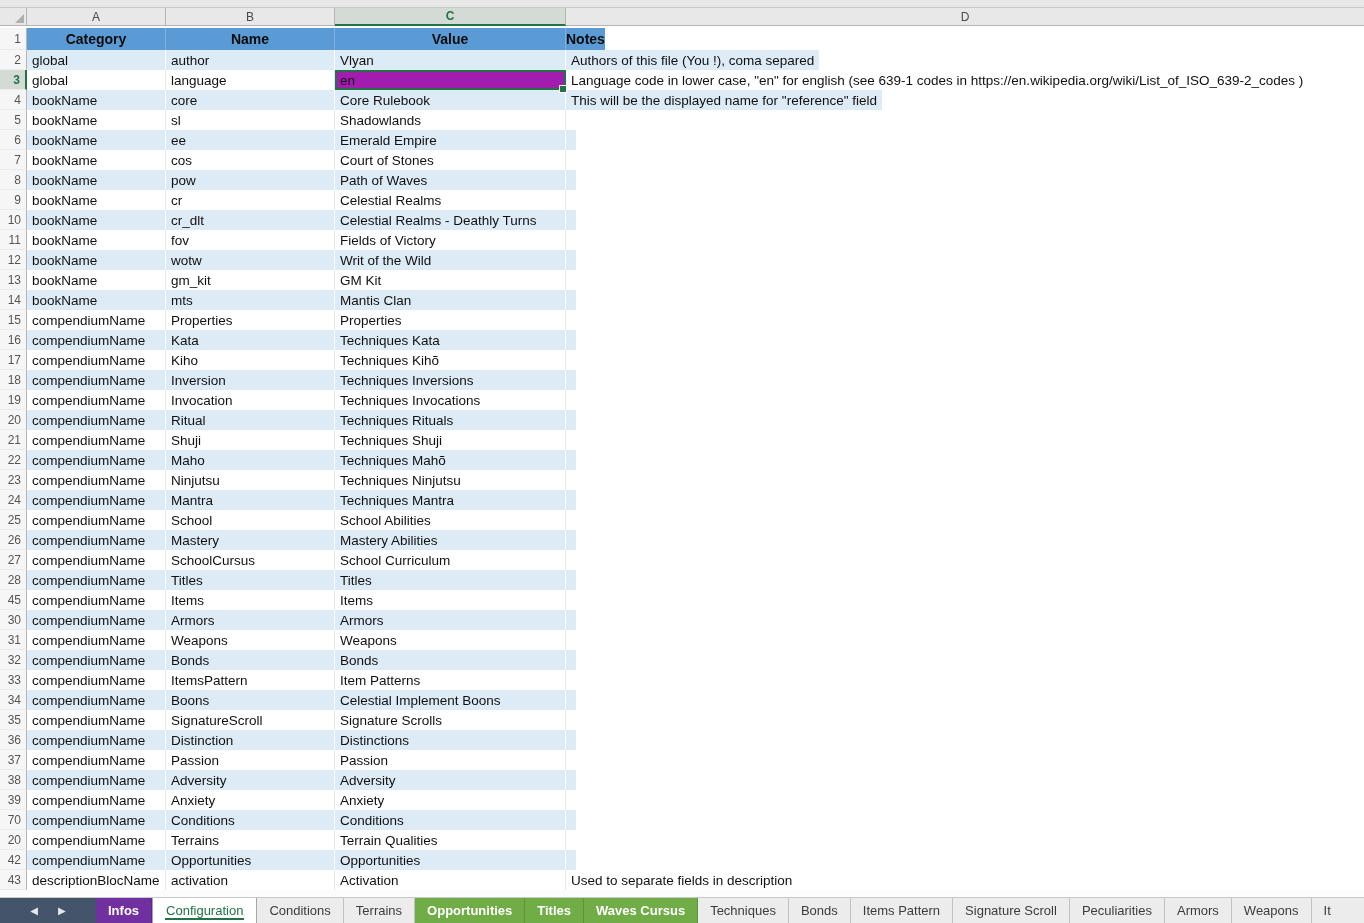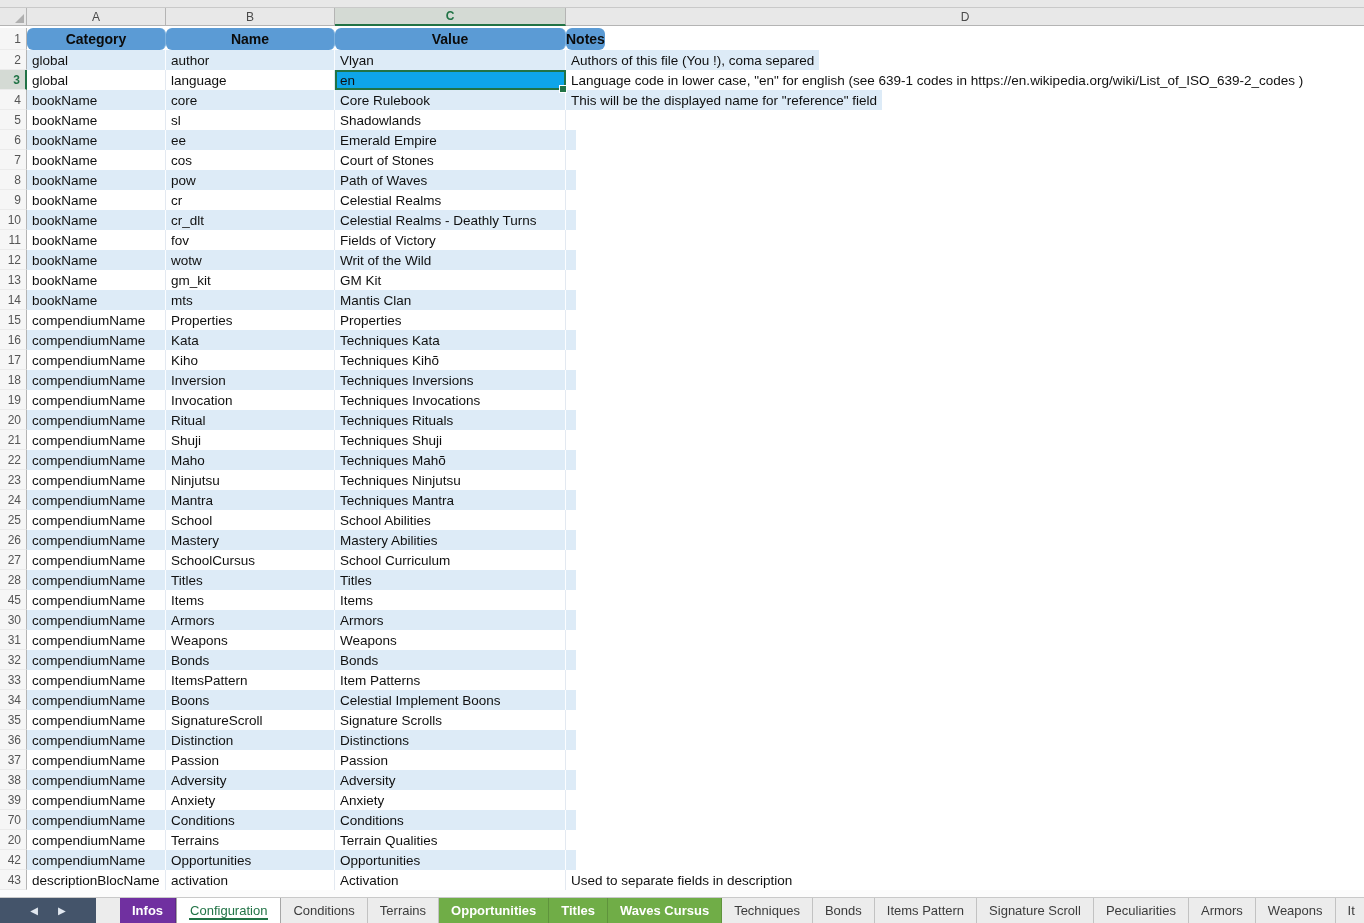--- a/index.html
+++ b/index.html
@@ -14,40 +14,40 @@
   .corner { width: 27px; flex: none; border-right: 1px solid #B4B4B4; border-bottom: 1px solid #B4B4B4; position: relative; background: #E8E8E8; }
   .corner::after { content: ""; position: absolute; right: 2px; bottom: 2px; width: 0; height: 0; border-left: 9px solid transparent; border-bottom: 9px solid #AFAFAF; }
   .colhead { border-right: 1px solid #B4B4B4; border-bottom: 1px solid #B4B4B4; font-size: 12px; color: #4a4a4a; display: flex; align-items: center; justify-content: center; flex: none; background: #E8E8E8; }
   .colhead.colsel { background: #D4DAD4; color: var(--selection-green, #217346); border-bottom: 2px solid var(--selection-green, #217346); font-weight: bold; }
 
   .c-a { width: 139px; } .c-b { width: 169px; } .c-c { width: 231px; } .c-d { flex: 1; border-right: none !important; }
 
   .spacer { height: 2px; background: #FFFFFF; flex: none; }
 
   .hrow { height: 22px; display: flex; flex: none; }
-  .hcell { background: var(--header-fill, #5B9BD5); color: #0b0b0b; font-weight: bold; font-size: 14px; display: flex; align-items: center; justify-content: center; border-right: 1px solid #7FB2DE; flex: none; white-space: nowrap; overflow: hidden; border-radius: 6px; }
+  .hcell { background: var(--header-fill, #5B9BD5); color: #0b0b0b; font-weight: bold; font-size: 14px; display: flex; align-items: center; justify-content: center; border-right: 1px solid #7FB2DE; flex: none; white-space: nowrap; overflow: hidden; }
 
   .rownum { width: 27px; flex: none; background: #F6F6F6; border-right: 1px solid #B4B4B4; border-bottom: 1px solid #EBEBEB; font-size: 12px; color: #555; display: flex; align-items: center; justify-content: flex-end; padding-right: 5px; }
   .rownum.rowsel { background: #D4DAD4; color: var(--selection-green, #217346); border-right: 2px solid var(--selection-green, #217346); font-weight: bold; }
 
   .sheet-body { flex: none; }
   .row { height: 20px; display: flex; }
   .cell { font-size: 13.5px; color: #101010; display: flex; align-items: center; padding: 0 5px; white-space: nowrap; overflow: hidden; border-right: 1px solid #E3E9F1; flex: none; background: #fff; }
   .row.banded .cell { background: var(--band-fill, #DDEBF7); border-right-color: #FBFDFF; }
-  .cell.selcell { outline: 2px solid var(--selection-green, #217346); outline-offset: -2px; position: relative; overflow: visible; z-index: 5; background: #0ea5e9; }
+  .cell.selcell { outline: 2px solid var(--selection-green, #217346); outline-offset: -2px; position: relative; overflow: visible; z-index: 5; background: #a21caf; }
   .selcell::after { content: ""; position: absolute; right: -2px; bottom: -3px; width: 6px; height: 6px; background: var(--selection-green, #217346); border: 1px solid #fff; z-index: 6; }
 
   .filler { flex: 1; background: #FCFCFC; }
 
   .tabbar { height: 26px; flex: none; display: flex; background: #ECECEC; border-top: 1px solid #C9C9C9; align-items: stretch; overflow: hidden; }
   .navblock { width: 96px; flex: none; background: #44546A; display: flex; align-items: center; justify-content: center; gap: 20px; color: #E2E8F0; }
   .navbtn { font-size: 10px; cursor: default; }
   .tabs { display: flex; flex: 1; overflow: hidden; align-items: stretch; }
   .tab { display: flex; align-items: center; padding: 0 12px; font-size: 13px; color: #3c3c3c; border-right: 1px solid #C2C2C2; flex: none; white-space: nowrap; }
-  .tab.purple { background: var(--tab-purple, #7030A0); color: #fff; font-weight: bold; border-right-color: rgba(0,0,0,0.15); margin-left: 24px; }
+  .tab.purple { background: var(--tab-purple, #7030A0); color: #fff; font-weight: bold; border-right-color: rgba(0,0,0,0.15); }
   .tab.green { background: var(--tab-green, #70AD47); color: #fff; font-weight: bold; border-right-color: rgba(0,0,0,0.15); }
   .tab.active { background: #FFFFFF; color: var(--selection-green, #217346); font-weight: normal; border-left: 1px solid #A6A6A6; border-right: 1px solid #A6A6A6; }
   .tab.active .lbl { border-bottom: 2px solid var(--selection-green, #217346); padding: 1px 1px 0 1px; }
   .tab.clipped { flex: 1; justify-content: flex-start; border-right: none; }
 </style>
 </head>
 <body>
 
 <div class="app">
 

